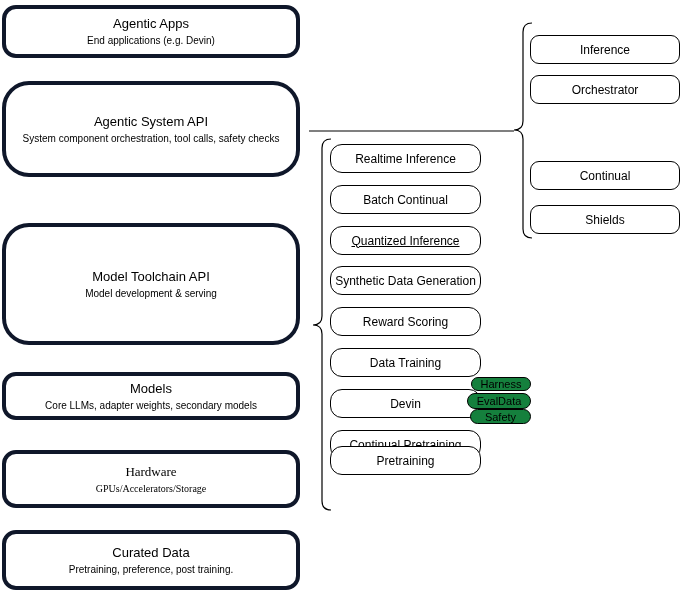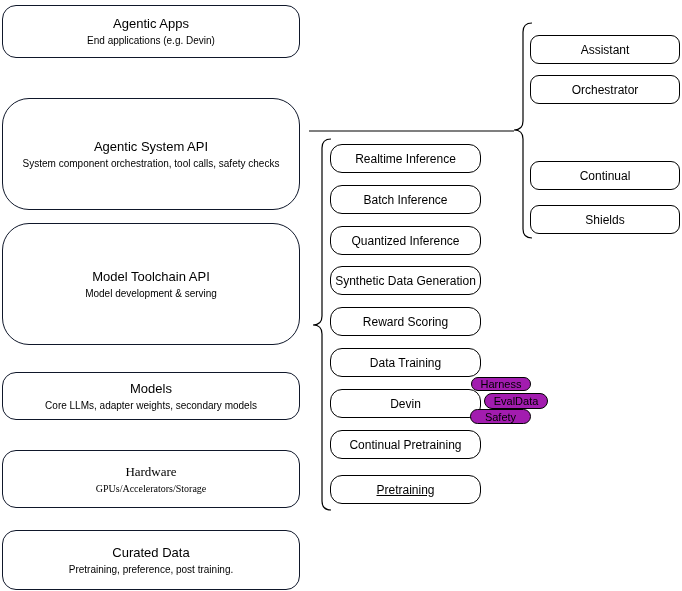--- a/index.html
+++ b/index.html
@@ -7,21 +7,21 @@
     position:relative;
     width:682px;height:591px;
     background:#ffffff;
     font-family:"Liberation Sans", sans-serif;
     color:#000;
     overflow:hidden;
   }
   .node{
     position:absolute;
     box-sizing:border-box;
-    border:1px solid #0f172a;
+    border:4px solid #0f172a;
     background:#fff;
     display:flex;
     flex-direction:column;
     align-items:center;
     justify-content:center;
     text-align:center;
   }
   .lbox{left:2px;width:298px;}
   .r-sm{border-radius:14px;}
   .r-lg{border-radius:27px;}
@@ -42,21 +42,21 @@
     box-sizing:border-box;
     border:1px solid #000;border-radius:9px;
     background:#fff;
     display:flex;align-items:center;justify-content:center;
     font-size:12px;
   }
   .pill{
     position:absolute;
     box-sizing:border-box;
     border:1px solid #000;border-radius:999px;
-    background:#a21caf;
+    background:#15803d;
     display:flex;align-items:center;justify-content:center;
     font-size:11px;line-height:12px;
     z-index:5;
   }
   .overlay{position:absolute;left:0;top:0;z-index:1;}
   .node,.mbox,.rbox{z-index:2;}
 </style>
 </head>
 <body>
 
@@ -65,21 +65,21 @@
   <svg class="overlay" width="682" height="591" viewBox="0 0 682 591">
     <path d="M309 131 L514 131" stroke="#000" stroke-width="1.2" fill="none"></path>
     <path d="M532 23 Q523 23 523 32 L523 121 Q523 130 514 130 Q523 130 523 139 L523 229 Q523 238 532 238" stroke="#000" stroke-width="1.2" fill="none"></path>
     <path d="M331 139 Q322 139 322 148 L322 316 Q322 325 313 325 Q322 325 322 334 L322 501 Q322 510 331 510" stroke="#000" stroke-width="1.2" fill="none"></path>
   </svg>
 
   <div class="node lbox r-sm" style="top:5px;height:53px;">
     <div class="t">Agentic Apps</div>
     <div class="s">End applications (e.g. Devin)</div>
   </div>
-  <div class="node lbox r-lg" style="top:98px;height:112px;">
+  <div class="node lbox r-lg" style="top:81px;height:96px;">
     <div class="t">Agentic System API</div>
     <div class="s">System component orchestration, tool calls, safety checks</div>
   </div>
   <div class="node lbox r-lg" style="top:223px;height:122px;">
     <div class="t">Model Toolchain API</div>
     <div class="s">Model development &amp; serving</div>
   </div>
   <div class="node lbox r-sm" style="top:372px;height:48px;">
     <div class="t">Models</div>
     <div class="s">Core LLMs, adapter weights, secondary models</div>
@@ -87,31 +87,31 @@
   <div class="node lbox r-sm" style="top:450px;height:58px;font-family:Liberation Serif, serif;">
     <div class="t">Hardware</div>
     <div class="s">GPUs/Accelerators/Storage</div>
   </div>
   <div class="node lbox r-sm" style="top:530px;height:60px;">
     <div class="t">Curated Data</div>
     <div class="s">Pretraining, preference, post training.</div>
   </div>
 
   <div class="mbox" style="top:144px;">Realtime Inference</div>
-  <div class="mbox" style="top:185px;">Batch Inference</div>
-  <div class="mbox" style="top:226px;">Quantized Inference</div>
+  <div class="mbox" style="top:185px;">Batch Continual</div>
+  <div class="mbox" style="top:226px;text-decoration:underline;">Quantized Inference</div>
   <div class="mbox" style="top:266px;">Synthetic Data Generation</div>
   <div class="mbox" style="top:307px;">Reward Scoring</div>
   <div class="mbox" style="top:348px;">Data Training</div>
   <div class="mbox" style="top:389px;">Devin</div>
   <div class="mbox" style="top:430px;">Continual Pretraining</div>
-  <div class="mbox" style="top:475px;text-decoration:underline;">Pretraining</div>
+  <div class="mbox" style="top:446px;">Pretraining</div>
 
   <div class="pill" style="left:471px;top:377px;width:60px;height:14px;">Harness</div>
-  <div class="pill" style="left:484px;top:393px;width:64px;height:16px;">EvalData</div>
+  <div class="pill" style="left:467px;top:393px;width:64px;height:16px;">EvalData</div>
   <div class="pill" style="left:470px;top:409px;width:61px;height:15px;">Safety</div>
 
-  <div class="rbox" style="top:35px;">Assistant</div>
+  <div class="rbox" style="top:35px;">Inference</div>
   <div class="rbox" style="top:75px;">Orchestrator</div>
   <div class="rbox" style="top:161px;">Continual</div>
   <div class="rbox" style="top:205px;">Shields</div>
 
 </div>
 
 </body></html>

